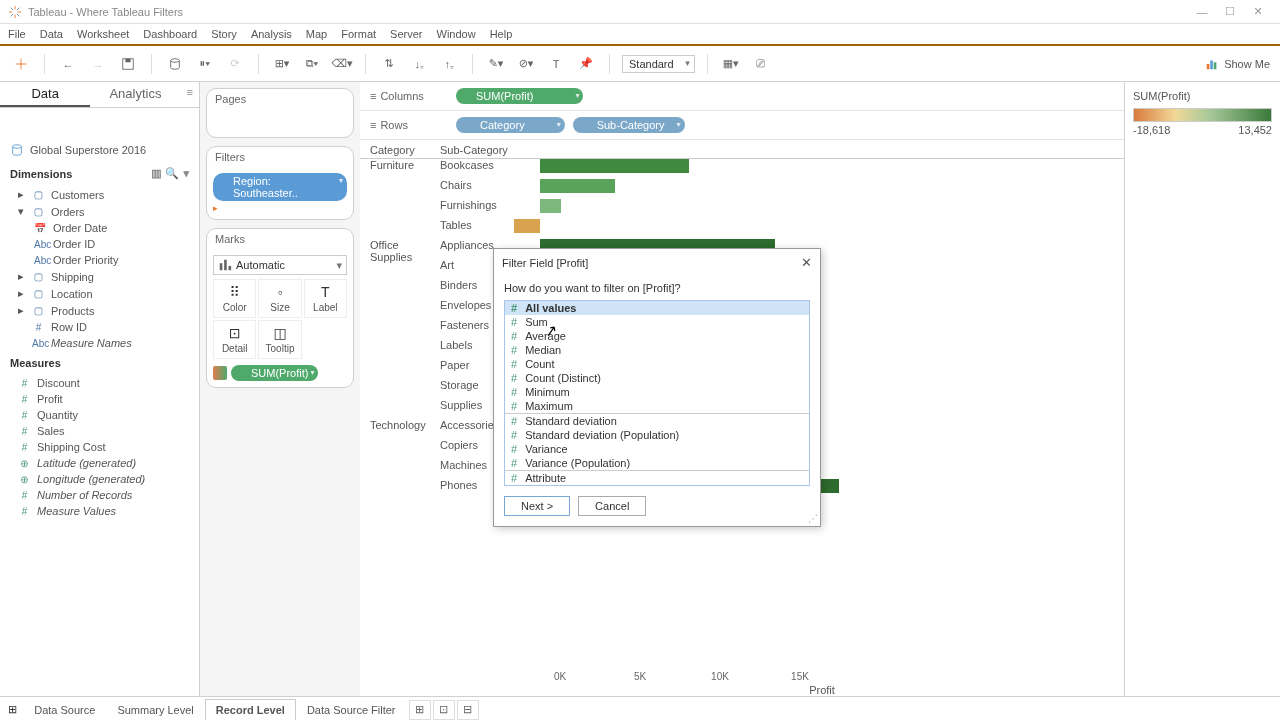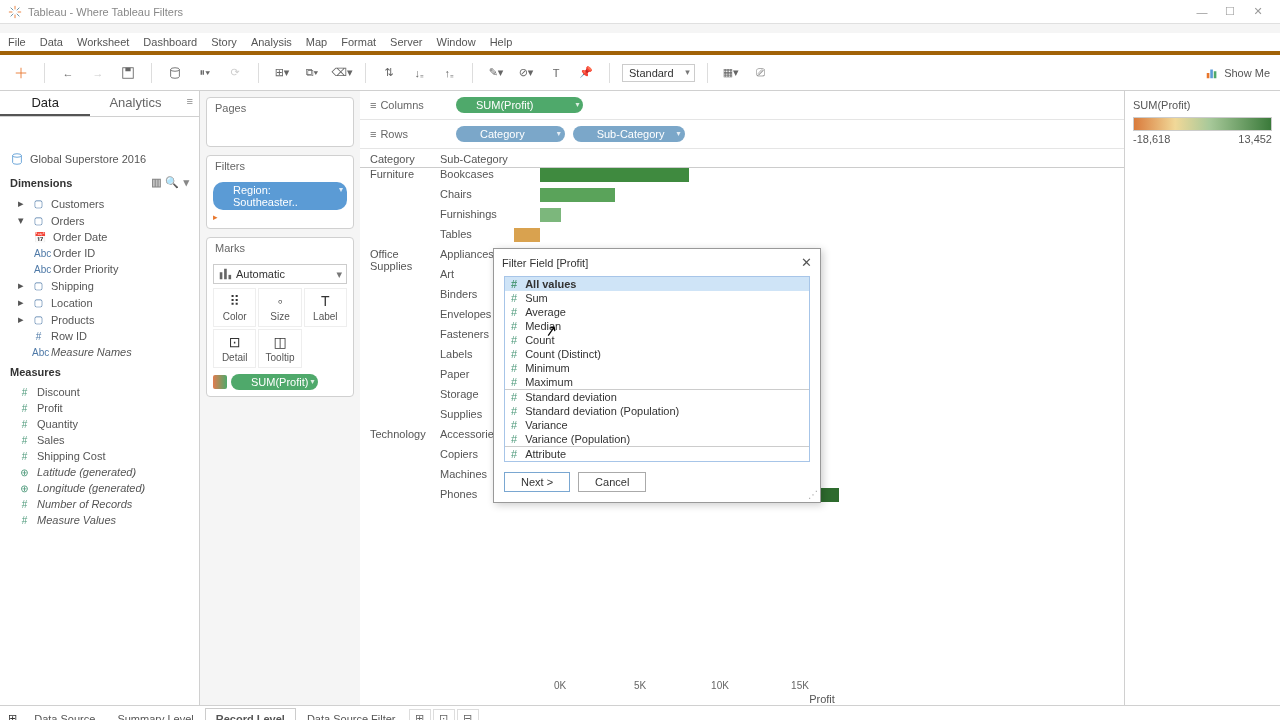--- a/index.html
+++ b/index.html
@@ -5,21 +5,21 @@
 * { margin: 0; padding: 0; box-sizing: border-box; font-family: "Segoe UI", Arial, sans-serif; font-size: 11px; }
 body { background: #f5f5f5; width: 1280px; height: 720px; overflow: hidden; position: relative; color: #333; }
 
 
 .titlebar { height: 24px; background: #fff; display: flex; align-items: center; padding: 0 8px; border-bottom: 1px solid #e0e0e0; justify-content: center; }
 .titlebar .logo { width: 14px; height: 14px; margin-right: 6px; }
 .titlebar .title { color: #888; flex: 1; }
 .titlebar .wbtn { width: 28px; height: 20px; display: flex; align-items: center; justify-content: center; color: #999; }
 
 
-.menubar { height: 22px; background: #fff; display: flex; align-items: center; padding: 0 8px; gap: 14px; border-bottom: 4px solid #a16207; margin-top: 9px; }
+.menubar { height: 22px; background: #fff; display: flex; align-items: center; padding: 0 8px; gap: 14px; border-bottom: 2px solid #a16207; }
 .menubar span { color: #555; }
 
 
 .toolbar { height: 36px; background: #fff; display: flex; align-items: center; padding: 0 10px; gap: 8px; border-bottom: 1px solid #d0d0d0; }
 .ticon { width: 22px; height: 22px; display: flex; align-items: center; justify-content: center; color: #666; }
 .tsep { width: 1px; height: 20px; background: #ddd; margin: 0 4px; }
 .tselect { border: 1px solid #ccc; padding: 2px 20px 2px 6px; position: relative; background: #fff; }
 .tselect::after { content: "▾"; position: absolute; right: 4px; color: #777; font-size: 9px; }
 .toolbar-right { margin-left: auto; display: flex; align-items: center; gap: 5px; }
 .showme { color: #555; }
@@ -36,21 +36,21 @@
 .tree { padding: 2px 0; }
 .tree-item { display: flex; align-items: center; padding: 2px 10px 2px 18px; gap: 6px; color: #555; }
 .tree-item.indent { padding-left: 34px; }
 .tree-item .caret { width: 8px; display: inline-block; }
 .dim-icon { width: 13px; text-align: center; font-size: 10px; color: #4e79a7; }
 .meas-icon { width: 13px; text-align: center; font-size: 10px; color: #4e9a7b; }
 .italic { font-style: italic; }
 
 
 .mid-col { width: 160px; background: #f5f5f5; padding: 6px; display: flex; flex-direction: column; gap: 8px; }
-.card { background: #fff; border: 1px solid #d0d0d0; border-radius: 4px; }
+.card { background: #fff; border: 1px solid #d0d0d0; border-radius: 10px; }
 .card-title { padding: 4px 8px; color: #666; }
 .card-body { padding: 6px; }
 .pill { border-radius: 10px; padding: 2px 10px 2px 20px; font-size: 11px; color: #fff; position: relative; display: inline-block; }
 .pill.blue { background: #5b9bd5; }
 .pill.green { background: #4fa96b; }
 .pill.bluegrey { background: #7ba7c9; }
 .pill::before { content: "▾"; position: absolute; right: 4px; color: rgba(255,255,255,0.8); font-size: 8px; top: 3px; }
 .marks-select { border: 1px solid #ccc; padding: 2px 4px; display: flex; align-items: center; gap: 4px; }
 .marks-select .arrow { margin-left: auto; color: #777; }
 .marks-grid { display: grid; grid-template-columns: repeat(3, 1fr); gap: 2px; margin-top: 4px; }
@@ -532,20 +532,21 @@
   <div class="bicon">⊞</div>
   <div class="bicon">⊡</div>
   <div class="bicon">⊟</div>
 </div>
 
 <div class="dialog">
   <div class="dialog-title">
     <span>Filter Field [Profit]</span>
     <span class="x">✕</span>
   </div>
+  <div class="dialog-q">How do you want to filter on [Profit]?</div>
   <div class="dialog-list" id="dialog-list">
       <div class="dl-item sel">
         <span class="hash">#</span>
         <span>All values</span>
       </div>
       <div class="dl-item">
         <span class="hash">#</span>
         <span>Sum</span>
       </div>
       <div class="dl-item">

